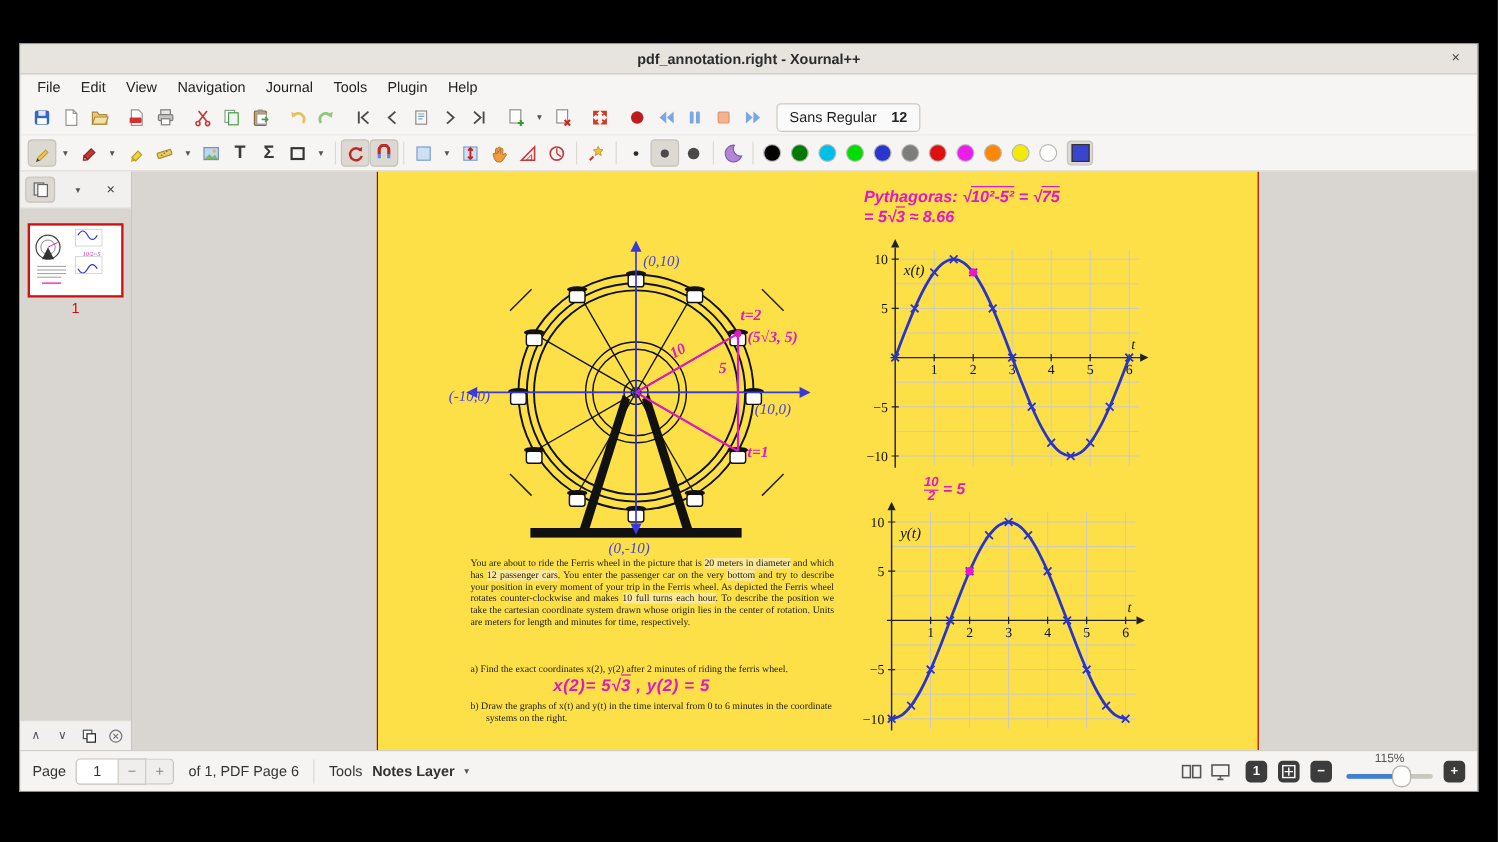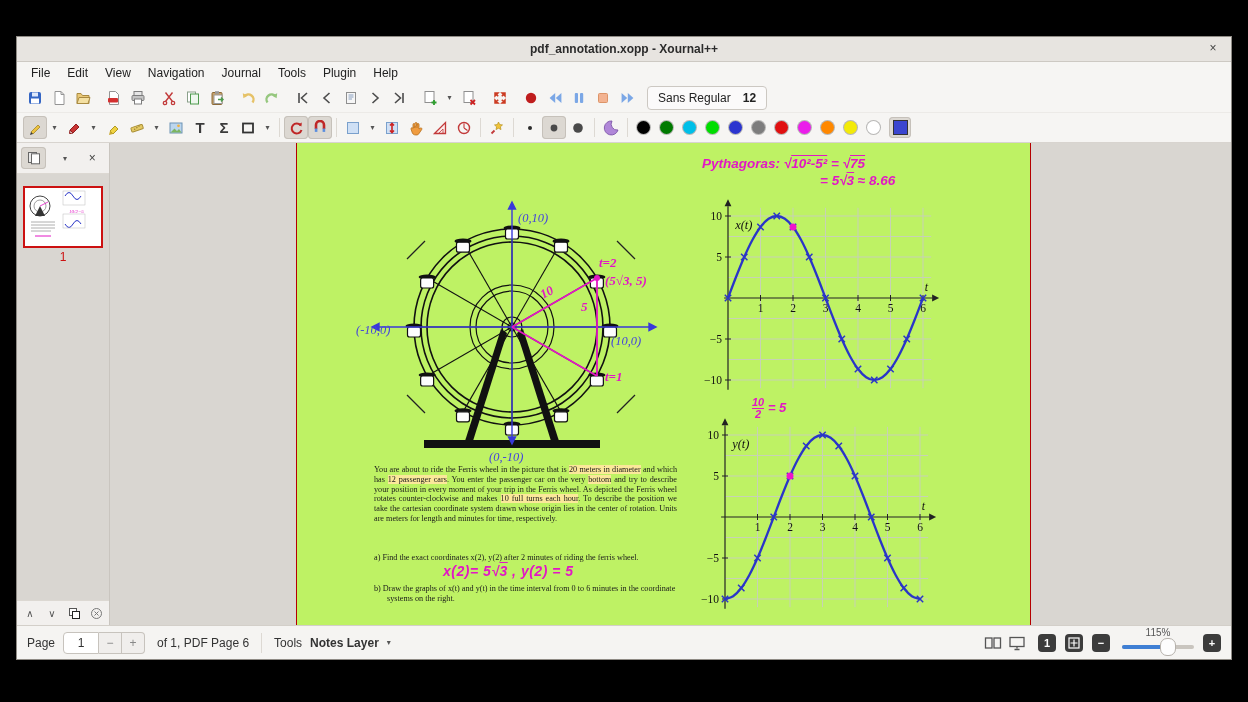--- a/index.html
+++ b/index.html
@@ -40,32 +40,32 @@
   .sidebar{width:92px;background:#eceae7;border-right:1px solid #c9c5bf;display:flex;flex-direction:column;flex:0 0 auto;}
   .sb-head{height:26px;display:flex;align-items:center;padding:2px 4px;background:#f2f0ee;border-bottom:1px solid #dcd8d2;}
   .sb-btn{width:26px;height:22px;border-radius:4px;display:flex;align-items:center;justify-content:center;}
   .sb-btn.active{background:#dcd8d2;box-shadow:inset 0 0 0 1px #c6c1ba;}
   .sb-body{flex:1;background:#d9d6d1;display:flex;flex-direction:column;align-items:center;padding-top:12px;}
   .thumb{width:80px;height:62px;background:#fff;border:2px solid #cc1111;box-sizing:border-box;}
   .thumb-num{color:#cc1111;font-size:12px;margin-top:2px;text-align:center;}
   .sb-foot{height:24px;background:#f2f0ee;border-top:1px solid #dcd8d2;display:flex;align-items:center;padding-left:2px;}
   .sb-foot .sb-btn{width:22px;height:20px;color:#555;font-size:10px;}
   .canvas{flex:1;background:#d9d6d1;position:relative;overflow:hidden;}
-  .page{position:absolute;left:186px;top:0;width:733px;height:100%;background:#bef264;
+  .page{position:absolute;left:204px;top:0;width:733px;height:100%;background:#fde047;
     border-left:1px solid #b40000;border-right:1px solid #b40000;box-sizing:content-box;}
   
   .doc-serif{font-family:Liberation Serif, serif;color:#1a1a1a;}
   .para{position:absolute;left:77px;top:322px;width:303px;font-size:8.2px;line-height:9.8px;text-align:justify;}
   .hl{background:#fbe89a;}
   .item{position:absolute;font-size:8.2px;line-height:9.8px;width:312px;padding-left:13px;text-indent:-13px;}
   .hw{font-style:italic;color:#e217c5;}
   .hw-blue{font-style:italic;fill:#4343dd;color:#4343dd;}
   .ans{position:absolute;left:122px;top:420px;font-size:14px;font-weight:bold;letter-spacing:.5px;margin-left:24px;}
   .pyth{position:absolute;left:405px;top:12px;font-size:13.5px;font-weight:bold;line-height:17px;}
-  .pyth .l2{margin-left:118px;}
+  .pyth .l2{}
   .rd{text-decoration:overline;}
   .fracnote{position:absolute;left:455px;top:254px;font-size:13px;font-weight:bold;}
   .frac{display:inline-block;vertical-align:middle;text-align:center;line-height:1;}
   .frac .fn{display:block;font-size:11px;}
   .frac .fd{display:block;font-size:11px;border-top:1.5px solid #e217c5;}
   
   .statusbar{height:33px;background:#f5f4f2;border-top:1px solid #d3cfc9;display:flex;align-items:center;
     padding:0 10px;flex:0 0 auto;font-size:12px;color:#333;}
   .pg-input{width:34px;height:20px;background:#fff;border:1px solid #c7c3bd;border-radius:4px 0 0 4px;
     font-size:12px;text-align:center;line-height:20px;margin:0 0 0 8px;}
@@ -82,21 +82,21 @@
   .zthumb{position:absolute;top:12px;left:38px;width:14px;height:16px;background:#fdfdfd;border:1px solid #b5b1ab;
     border-radius:7px 7px 7px 7px;}
   svg text{font-family:"Liberation Serif",serif;}
 </style>
 </head>
 <body>
 
 <div class="window">
 
   <div class="titlebar">
-    <span class="title">pdf_annotation.xopp - Xournal++</span>
+    <span class="title">pdf_annotation.right - Xournal++</span>
     <span class="close">×</span>
   </div>
 
   <div class="menubar" id="menubar">
       <span>File</span>
       <span>Edit</span>
       <span>View</span>
       <span>Navigation</span>
       <span>Journal</span>
       <span>Tools</span>

